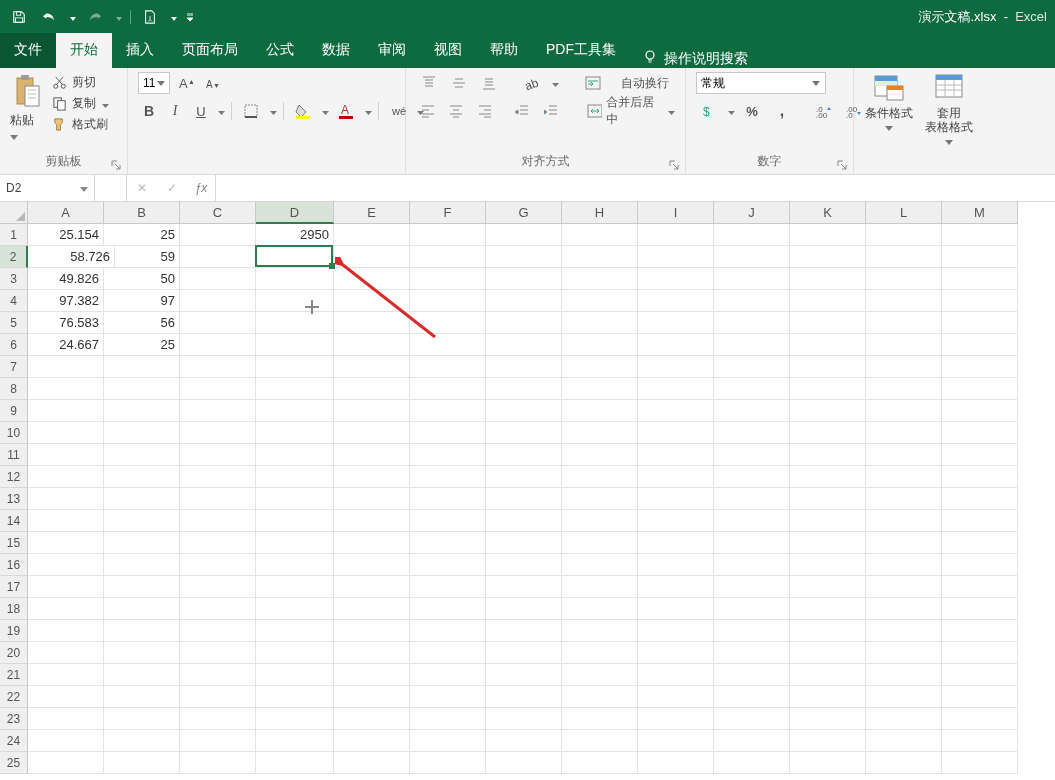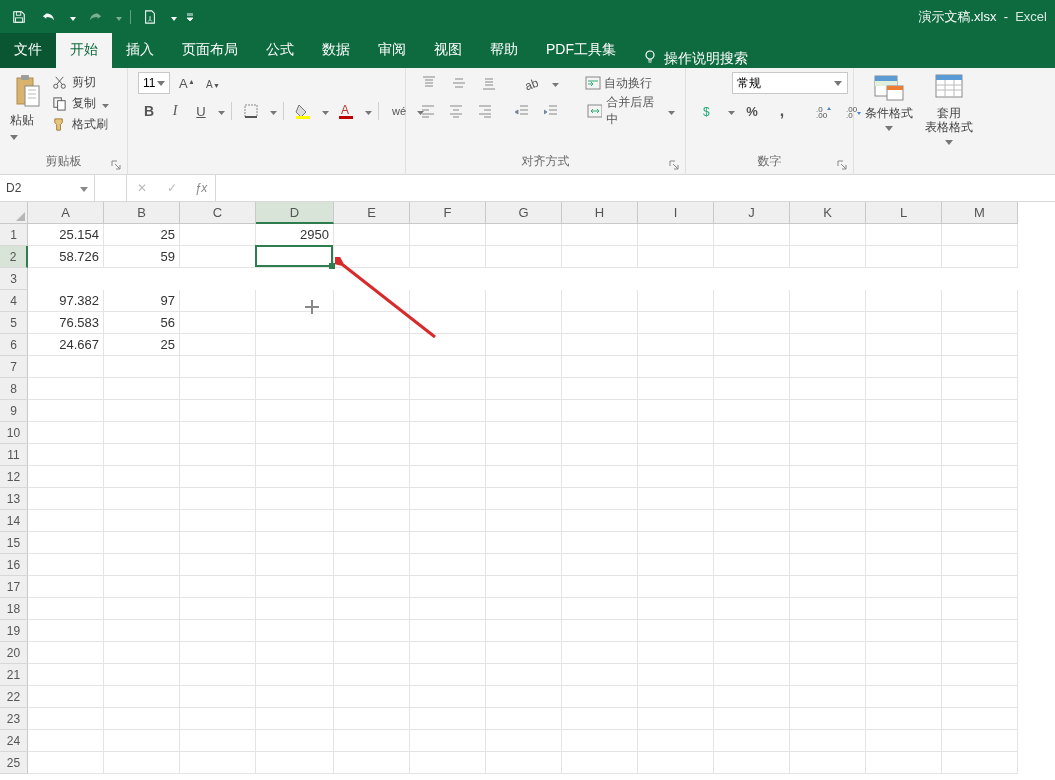--- a/index.html
+++ b/index.html
@@ -44,21 +44,21 @@
   .combo{border:1px solid #c8c8c8;background:#fff;height:22px;display:flex;align-items:center;padding:0 4px;}
   .combo input{border:none;outline:none;font-size:12px;width:100%;background:transparent;}
   .font-name{width:158px;}
   .font-size{width:32px;}
   .dd-caret{width:10px;display:flex;justify-content:center;}
   .row .btn{width:22px;height:22px;}
   .btn.sq{width:26px;height:22px;}
   .sep-v{width:1px;height:18px;background:#d0d0d0;margin:0 2px;}
   
   .num-col{display:flex;flex-direction:column;gap:6px;}
-  .num-combo{width:116px;margin-left:36px;}
+  .num-combo{width:130px;}
   
   .styles-col{display:flex;gap:10px;}
   .style-big{width:50px;text-align:center;}
   .style-big .ic{width:32px;height:32px;margin:0 auto;}
   .style-big .lbl{font-size:12px;margin-top:2px;line-height:14px;}
   
   .highlight-btn{background:#ffd966;border:1px solid #c8a13a;padding:4px 6px;font-size:13px;border-radius:2px;margin-top:22px;margin-left:6px;}
   
   .namebox-row{height:27px;border-bottom:1px solid #d9d9d9;display:flex;align-items:stretch;background:#fff;}
   .namebox{width:95px;border-right:1px solid #d9d9d9;display:flex;align-items:center;padding:0 6px;font-size:12px;}
@@ -298,21 +298,21 @@
         <span style="width:10px"></span>
         <span class="btn sq">
             <svg width="16" height="14">
               <text x="0" y="12" font-size="12" fill="#555" transform="rotate(-20 8 8)">ab</text>
             </svg>
           </span>
         <span class="mini-dd"><svg width="7" height="4">
               <path d="M0 0h7L3.5 4z" fill="#777"></path>
             </svg></span>
         <span style="width:18px"></span>
-        <span class="btn" style="width:auto;gap:3px">
+        <span class="btn" style="width:auto;gap:20px">
             <svg width="16" height="14">
               <rect x="1" y="1" width="14" height="12" fill="none" stroke="#888"></rect>
               <path d="M3 5h10M3 8h5l-2 2m2-2l-2-2" stroke="#3a7" fill="none"></path>
             </svg>
             <span>自动换行</span>
           </span>
       </div>
       <div class="row">
         <span class="btn sq">
             <svg width="14" height="14">
@@ -512,22 +512,37 @@
         <div class="gc" style="left: 382px; width: 76px;"></div>
         <div class="gc" style="left: 458px; width: 76px;"></div>
         <div class="gc" style="left: 534px; width: 76px;"></div>
         <div class="gc" style="left: 610px; width: 76px;"></div>
         <div class="gc" style="left: 686px; width: 76px;"></div>
         <div class="gc" style="left: 762px; width: 76px;"></div>
         <div class="gc" style="left: 838px; width: 76px;"></div>
         <div class="gc" style="left: 914px; width: 76px;"></div>
       </div>
       <div class="gr" style="top: 22px;">
-        <div class="gc" style="left: 0px; width: 76px;">58.726</div>
+        <div class="gc" style="left: 0px; width: 87px;">58.726</div>
         <div class="gc" style="left: 76px; width: 76px;">59</div>
+        <div class="gc" style="left: 152px; width: 76px;"></div>
+        <div class="gc" style="left: 228px; width: 78px;"></div>
+        <div class="gc" style="left: 306px; width: 76px;"></div>
+        <div class="gc" style="left: 382px; width: 76px;"></div>
+        <div class="gc" style="left: 458px; width: 76px;"></div>
+        <div class="gc" style="left: 534px; width: 76px;"></div>
+        <div class="gc" style="left: 610px; width: 76px;"></div>
+        <div class="gc" style="left: 686px; width: 76px;"></div>
+        <div class="gc" style="left: 762px; width: 76px;"></div>
+        <div class="gc" style="left: 838px; width: 76px;"></div>
+        <div class="gc" style="left: 914px; width: 76px;"></div>
+      </div>
+      <div class="gr" style="top: 44px;">
+        <div class="gc" style="left: 0px; width: 76px;">49.826</div>
+        <div class="gc" style="left: 76px; width: 76px;">50</div>
         <div class="gc" style="left: 152px; width: 76px;"></div>
         <div class="gc" style="left: 228px; width: 78px;"></div>
         <div class="gc" style="left: 306px; width: 76px;"></div>
         <div class="gc" style="left: 382px; width: 76px;"></div>
         <div class="gc" style="left: 458px; width: 76px;"></div>
         <div class="gc" style="left: 534px; width: 76px;"></div>
         <div class="gc" style="left: 610px; width: 76px;"></div>
         <div class="gc" style="left: 686px; width: 76px;"></div>
         <div class="gc" style="left: 762px; width: 76px;"></div>
         <div class="gc" style="left: 838px; width: 76px;"></div>

